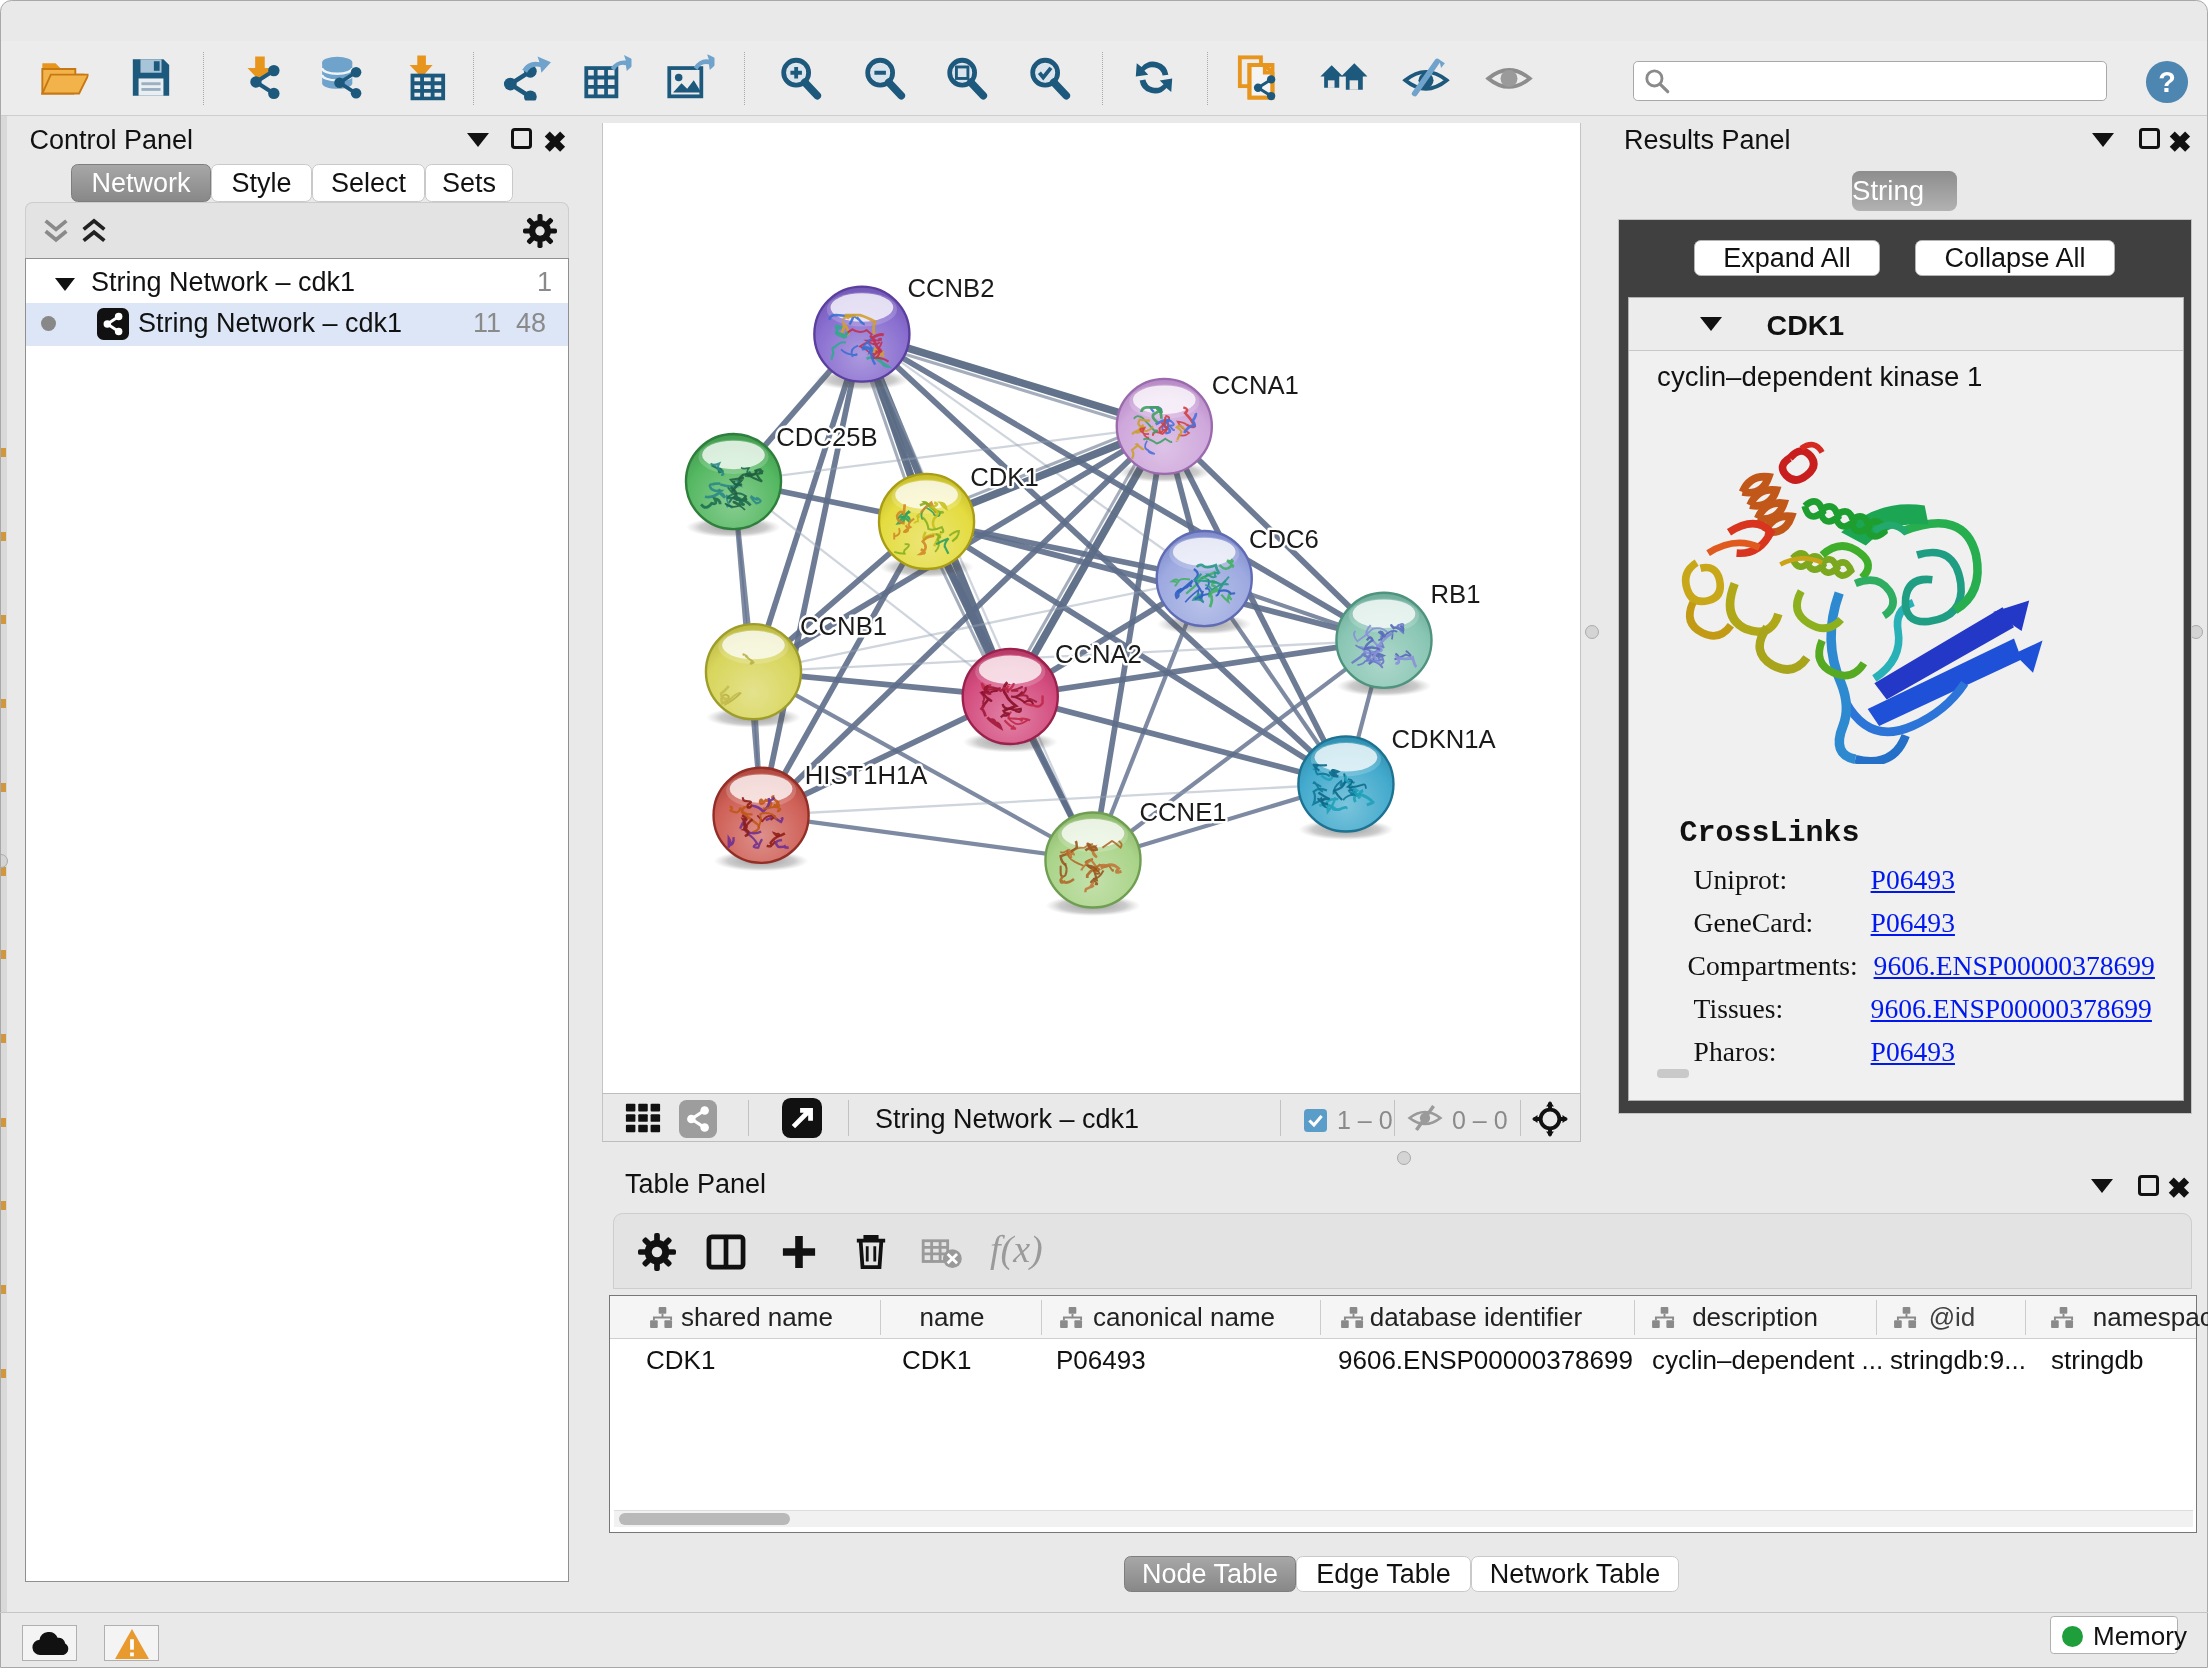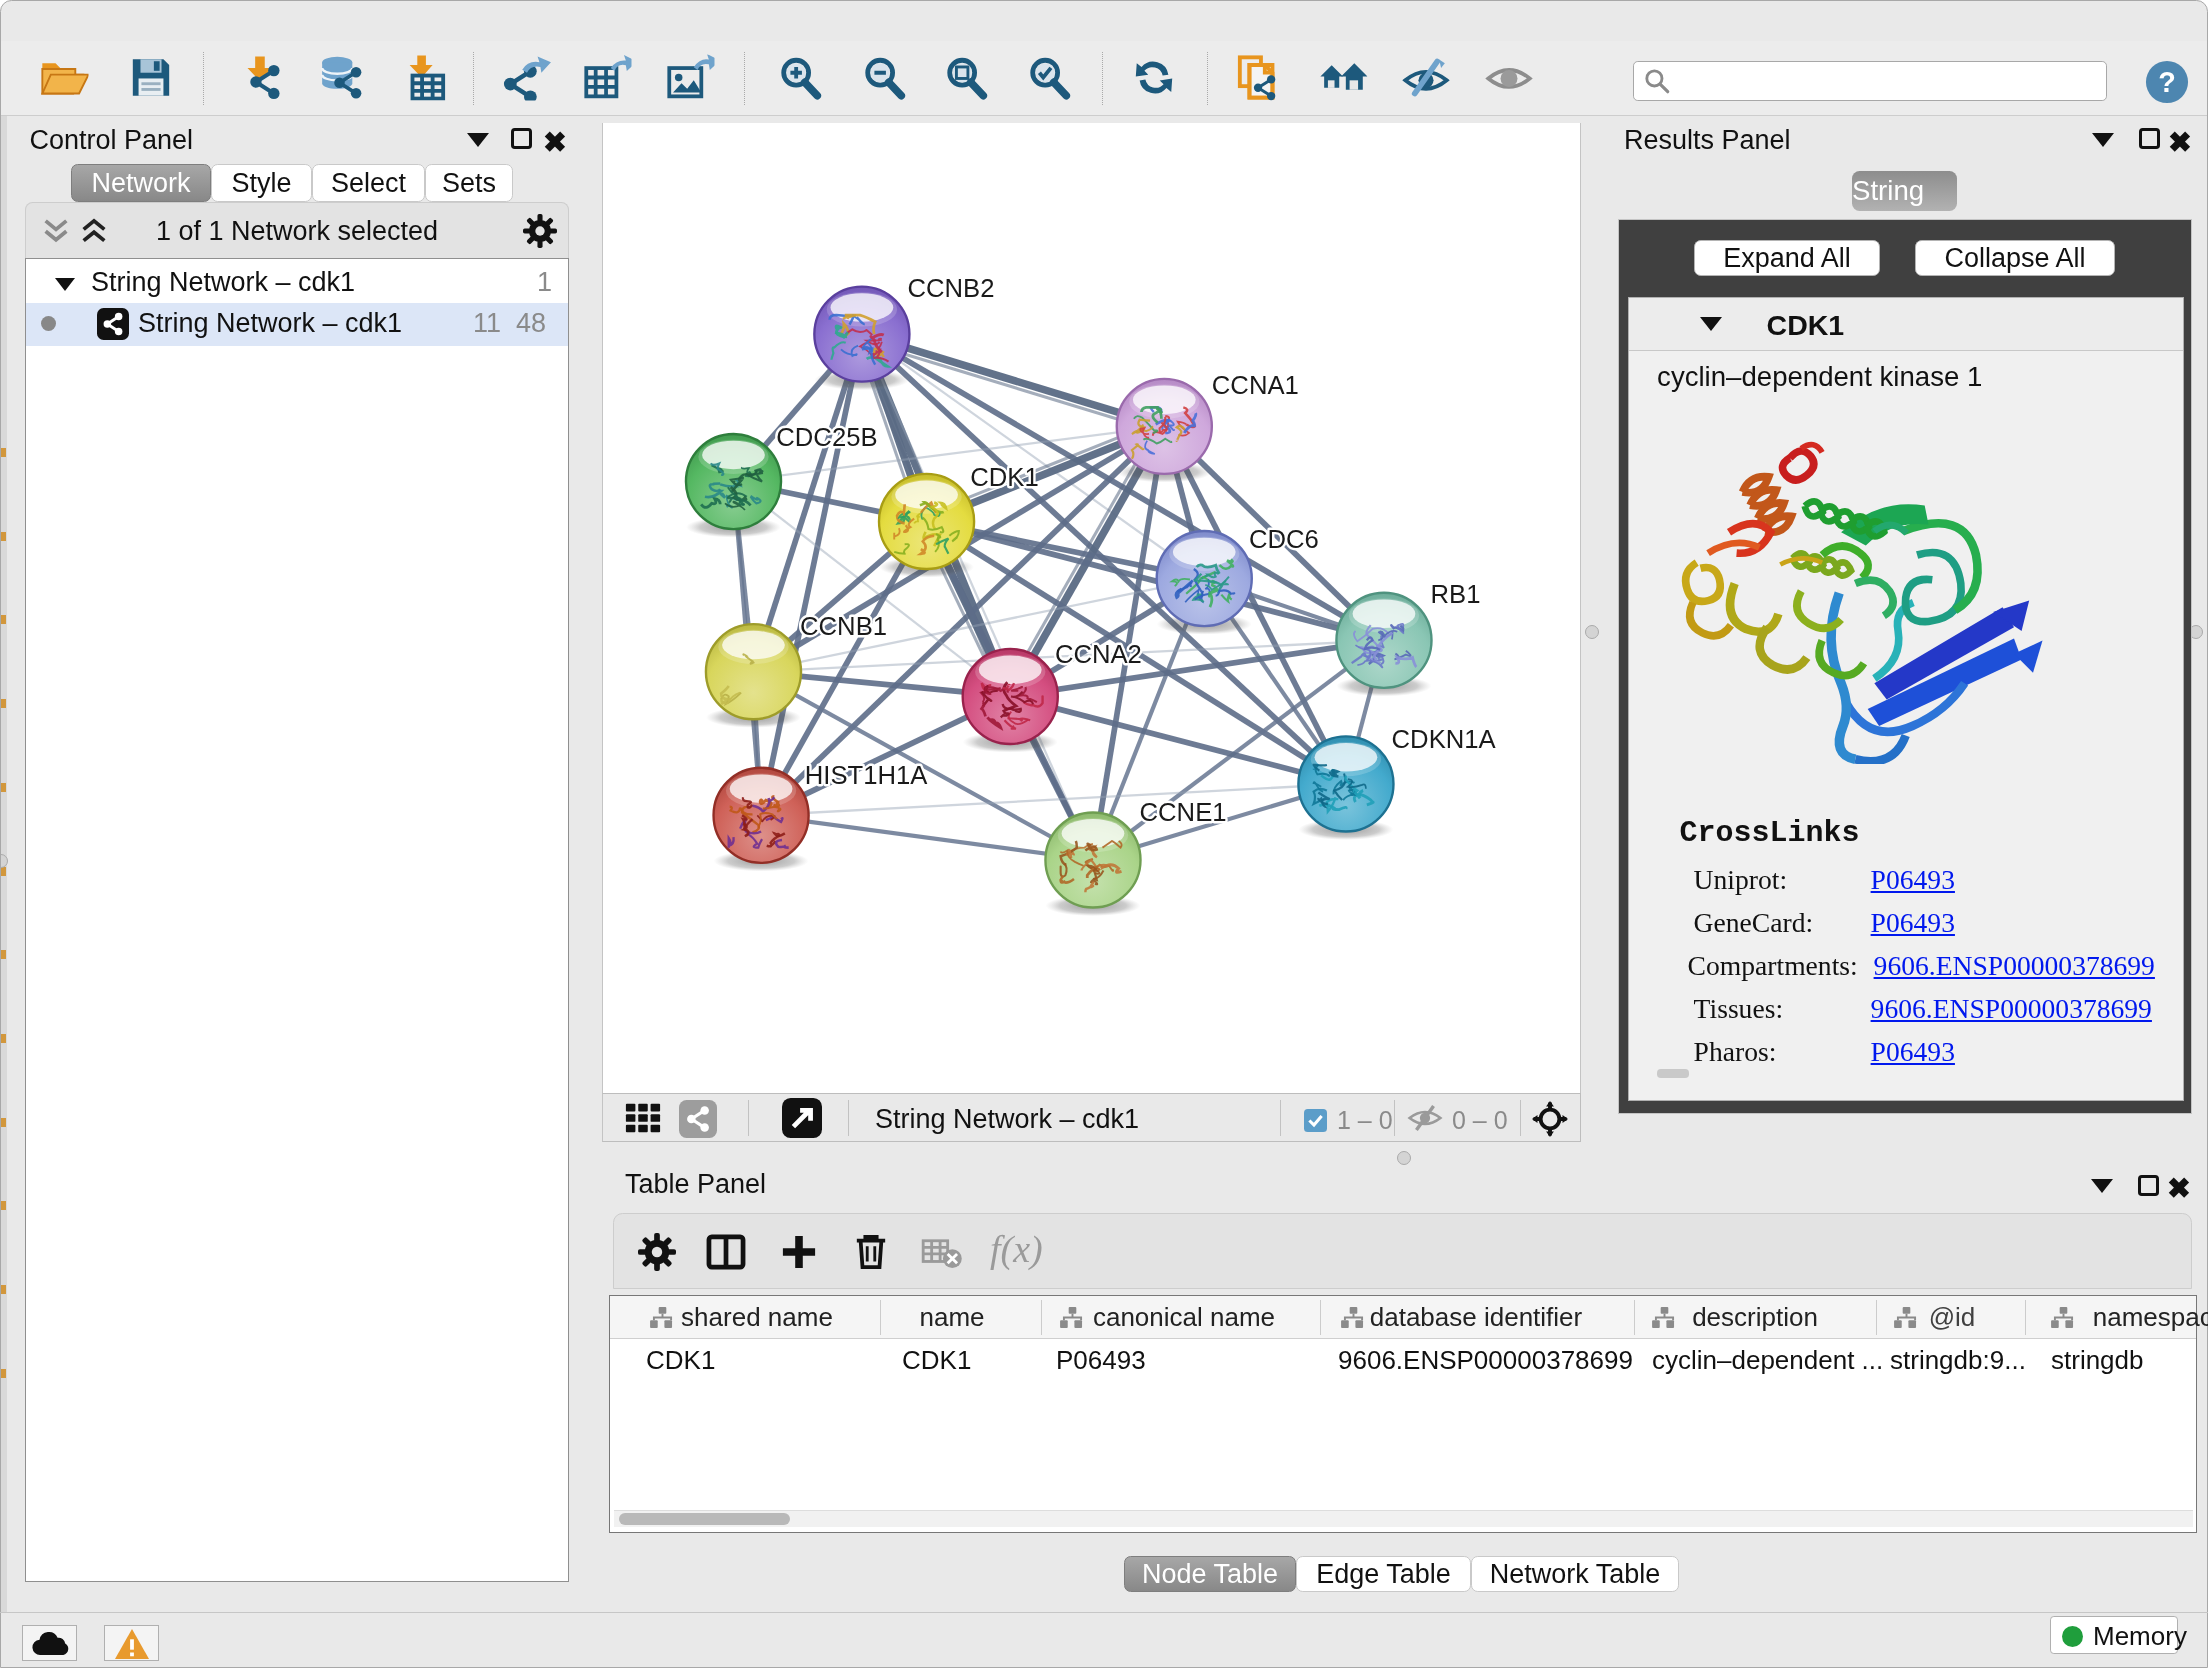--- a/index.html
+++ b/index.html
@@ -184,21 +184,20 @@
  <div class="tab" style="left:311px;top:163px;width:113px;line-height:36px">Select</div>
  <div class="tab" style="left:424px;top:163px;width:88px;line-height:36px">Sets</div>
 
  <div class="abs" style="left:24px;top:201px;width:544px;height:56px;background:#e3e3e3;border:1px solid #cdcdcd;border-bottom:none;border-radius:7.6px 7.6px 0 0">
    <div class="abs" style="left:14.3px;top:14.3px"><svg width="32" height="28.5" viewBox="0 0 34 30" fill="none" stroke="#8a8a8a" stroke-width="4">
           <path d="M6 4 l11 9 11 -9 M6 15 l11 9 11 -9"></path>
         </svg></div>
    <div class="abs" style="left:52px;top:14.3px"><svg width="32" height="28.5" viewBox="0 0 34 30" fill="none" stroke="#222" stroke-width="4">
           <path d="M6 13 l11 -9 11 9 M6 25 l11 -9 11 9"></path>
         </svg></div>
-   <div class="abs" style="left:0;top:13.3px;width:100%;text-align:center;font-size:27px;color:#111">1 of 1 Network selected</div>
    <div class="abs" style="right:11.4px;top:11.4px"><svg width="34" height="34" viewBox="0 0 40 40">
           <g fill="#111">
             <circle cx="20" cy="20" r="13"></circle>
             <rect x="17" y="0" width="6" height="9" rx="2" transform="rotate(0 20 20)"></rect>
             <rect x="17" y="0" width="6" height="9" rx="2" transform="rotate(45 20 20)"></rect>
             <rect x="17" y="0" width="6" height="9" rx="2" transform="rotate(90 20 20)"></rect>
             <rect x="17" y="0" width="6" height="9" rx="2" transform="rotate(135 20 20)"></rect>
             <rect x="17" y="0" width="6" height="9" rx="2" transform="rotate(180 20 20)"></rect>
             <rect x="17" y="0" width="6" height="9" rx="2" transform="rotate(225 20 20)"></rect>
             <rect x="17" y="0" width="6" height="9" rx="2" transform="rotate(270 20 20)"></rect>

